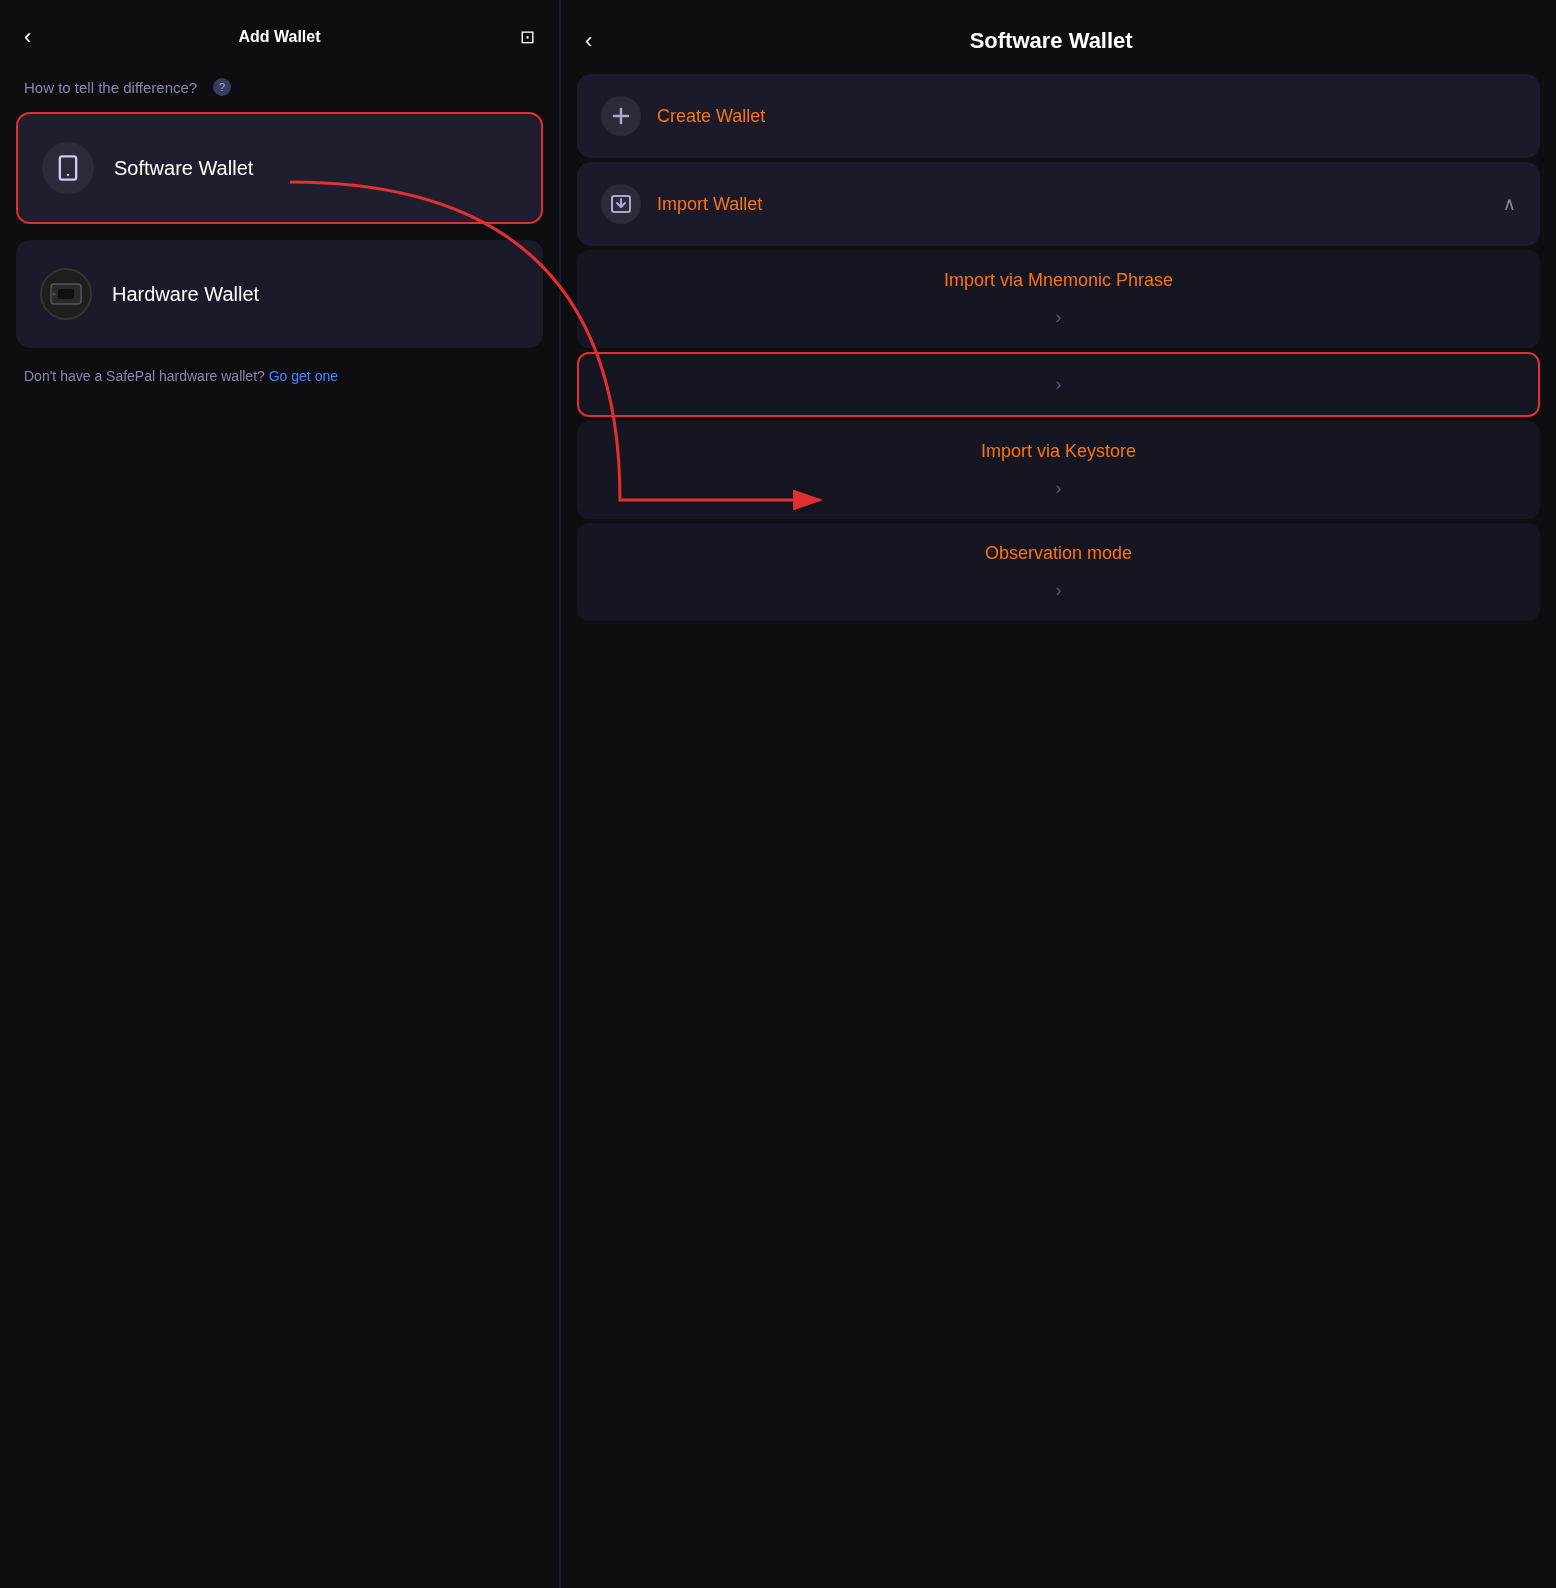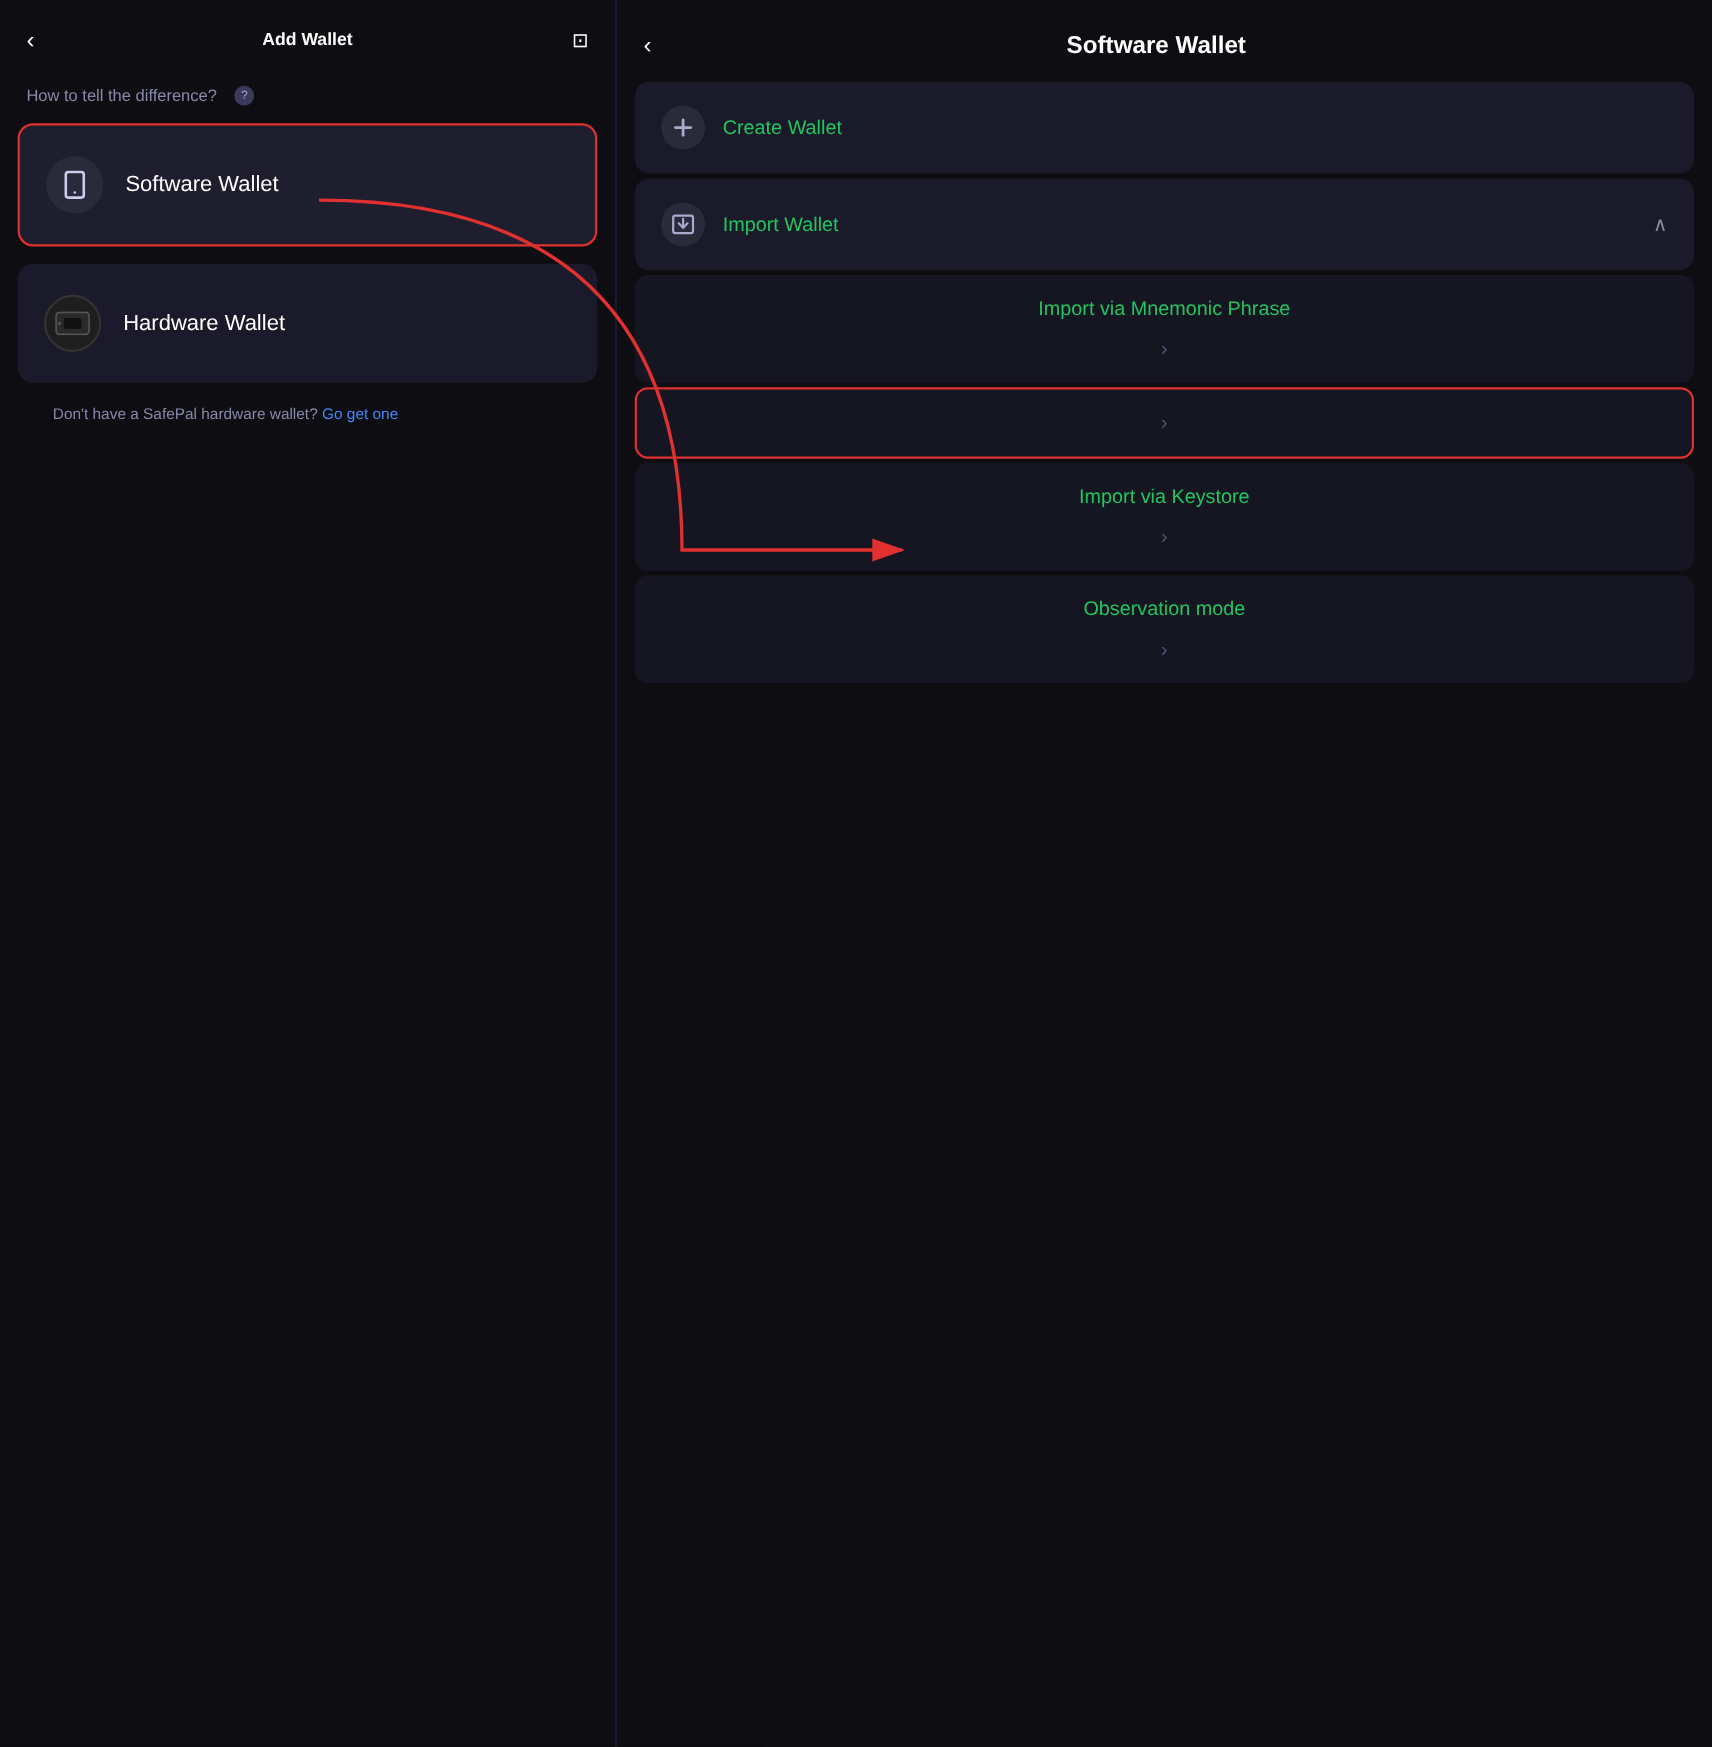--- a/index.html
+++ b/index.html
@@ -115,21 +115,20 @@
 
     .wallet-card.hardware .icon-wrapper {
       background: #1e1e1e;
       border: 2px solid #333;
     }
 
     .footer-text {
       padding: 4px 24px;
       font-size: 14px;
       color: #8888aa;
-      margin-left: 24px;
     }
 
     .footer-text .link {
       color: #4488ff;
       cursor: pointer;
     }
 
     
     .divider {
       width: 1px;
@@ -209,21 +208,21 @@
       display: flex;
       align-items: center;
       justify-content: center;
       flex-shrink: 0;
       font-size: 18px;
       color: #aaaacc;
     }
 
     .menu-item .item-label {
       font-size: 18px;
-      color: #22c55e;
+      color: #f97316;
       font-weight: 500;
       flex: 1;
     }
 
     .menu-item .chevron {
       color: #555577;
       font-size: 18px;
     }
 
     .menu-item .chevron-up {

